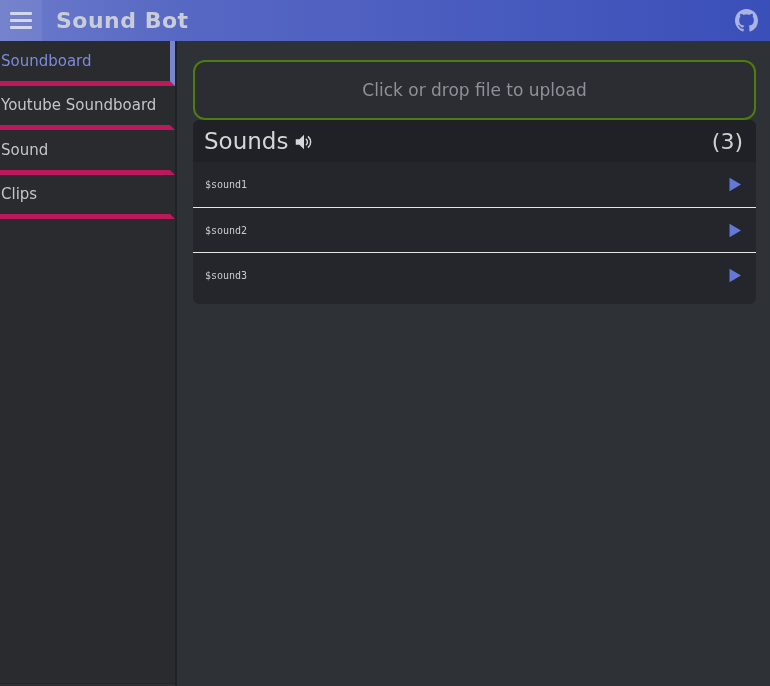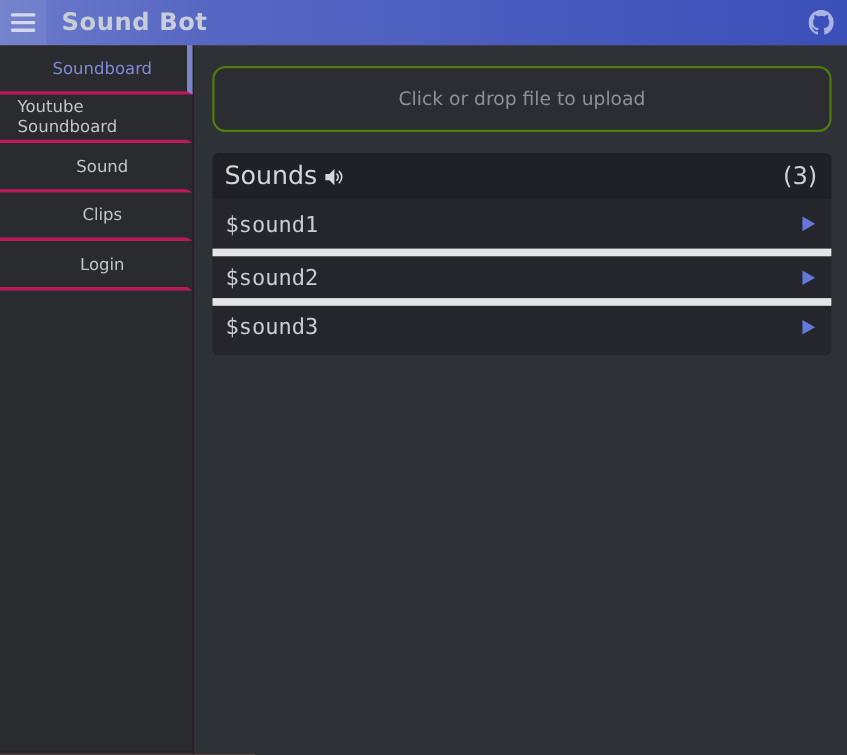--- a/index.html
+++ b/index.html
@@ -39,66 +39,66 @@
   
   .body{flex:1;display:flex;min-height:0;}
   .sidebar{
     width:177px;flex:0 0 177px;
     background:#292b2f;
     border-right:2px solid #202226;
     display:flex;flex-direction:column;
   }
   .nav-item{
     height:44.5px;flex:0 0 44.5px;
-    display:flex;align-items:center;justify-content:center;
+    display:flex;align-items:center;
     font-size:15px;color:#c3c5c9;
-    border-bottom:3px solid #be185d;
+    border-bottom:5px solid #be185d;
     cursor:pointer;
     border-right:5px solid transparent;
-    padding-left:16px;
+    padding-left:1px;
   }
   .nav-item.active{
     color:#7d8bd8;
     border-right:5px solid #7986cb;
   }
   .sidebar-spacer{flex:1;}
   .sidebar-bottom{
     flex:0 0 3px;background:#2e3134;border-top:1px solid #222428;
   }
   
   .main{flex:1;min-width:0;background:#2e3136;padding:19px 14px 0 16px;}
   .upload{
     height:60px;width:100%;
     background:#2b2d32;
     border:2px solid #4d7c0f;border-radius:12px;
     display:flex;align-items:center;justify-content:center;
     cursor:pointer;
   }
   .upload-label{font-size:17px;color:#8e9199;}
-  .panel{margin-top:19px;border-radius:6px;overflow:hidden;}
+  .panel{border-radius:6px;overflow:hidden;}
   .panel-header{
     height:42px;background:#202126;
     display:flex;align-items:center;
     padding:0 13px 0 11px;
   }
   .panel-title{font-size:23px;color:#d5d6d8;}
   .speaker{margin-left:5px;margin-top:2px;}
   .panel-count{margin-left:auto;font-size:22px;color:#cfd0d2;}
   .sound-list{
     list-style:none;margin:0;padding:0 0 7px 0;
     background:#25262b;
   }
   .sound-row{
     height:45px;display:flex;align-items:center;
     padding:0 13px 0 12px;
   }
-  .sound-row + .sound-row{border-top:7px solid #e5e5e5;}
+  .sound-row + .sound-row{border-top:1px solid #e5e5e5;}
   .sound-name{
     font-family:"DejaVu Sans Mono","Liberation Mono",monospace;
-    font-size:20px;color:#c9cbce;
+    font-size:10px;color:#c9cbce;
   }
   .play-btn{
     margin-left:auto;background:none;border:none;padding:0;
     width:16px;height:16px;display:flex;align-items:center;justify-content:center;
     cursor:pointer;
   }
 </style>
 </head>
 <body>
 
@@ -127,23 +127,20 @@
         <span>Soundboard</span>
       </div>
       <div class="nav-item">
         <span>Youtube Soundboard</span>
       </div>
       <div class="nav-item">
         <span>Sound</span>
       </div>
       <div class="nav-item">
         <span>Clips</span>
-      </div>
-      <div class="nav-item">
-        <span>Login</span>
       </div>
       <div class="sidebar-spacer"></div>
       <div class="sidebar-bottom"></div>
     </nav>
 
     <main class="main">
 
       <div class="upload">
         <span class="upload-label">Click or drop file to upload</span>
       </div>

